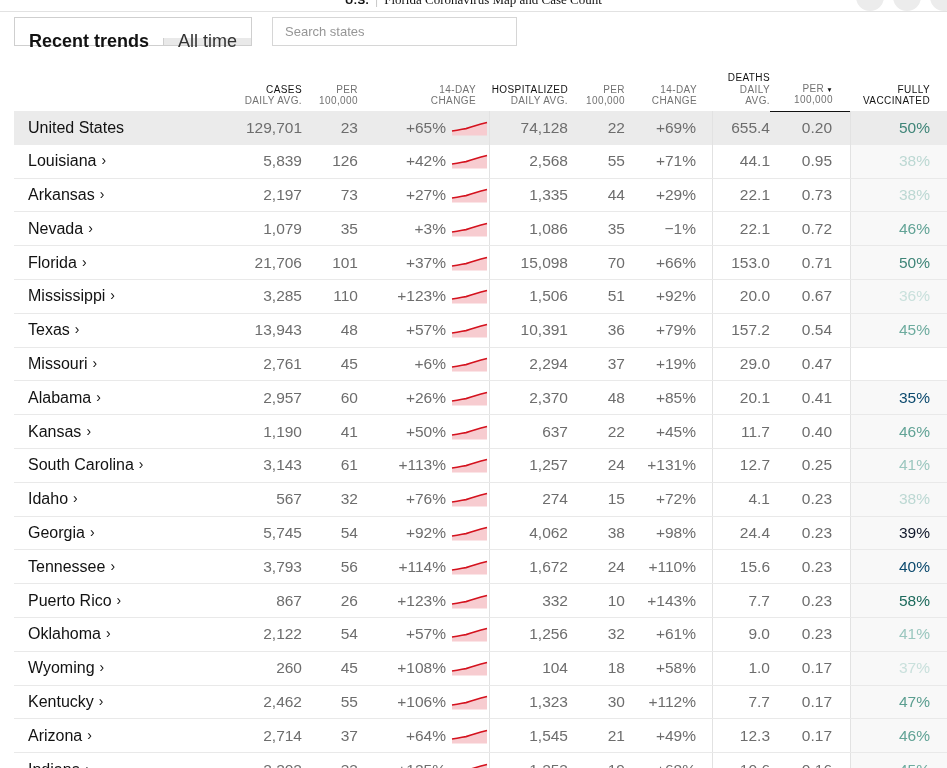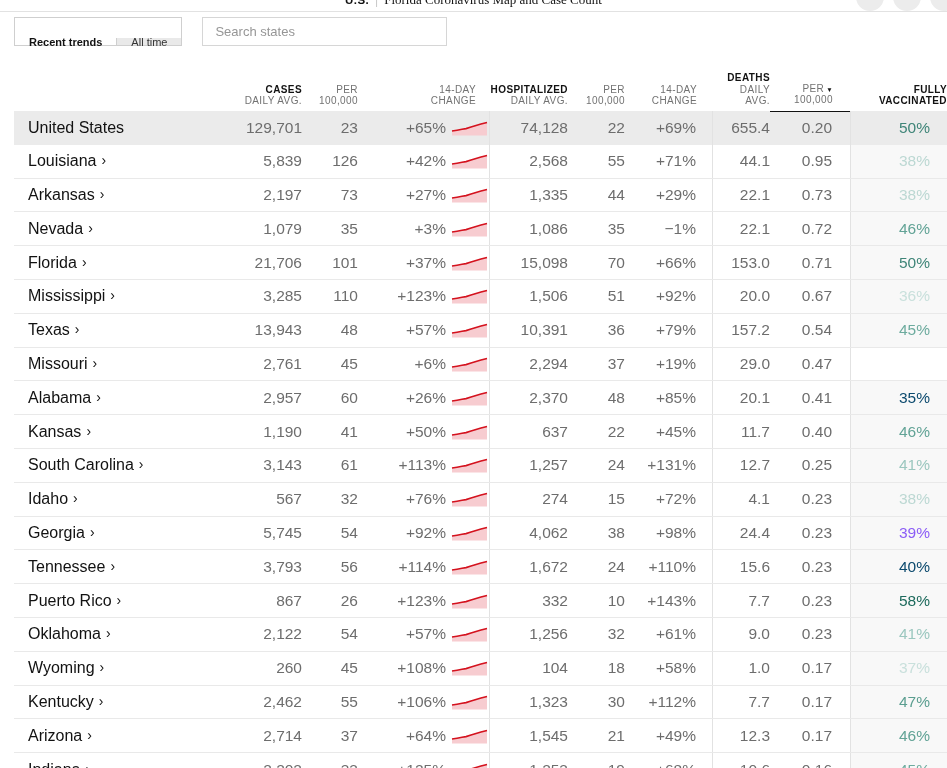--- a/index.html
+++ b/index.html
@@ -11,35 +11,35 @@
   .topbar-title { position:absolute; top:-8px; left:0; right:0; text-align:center; white-space:nowrap; font-size:13px; color:#121212; }
   .topbar-section { font-weight:bold; font-size:11.5px; letter-spacing:0.4px; }
   .topbar-sep { color:#c7c7c7; font-weight:normal; margin:0 6px; font-size:12px; }
   .topbar-name { font-family:"Liberation Serif", serif; font-size:13px; color:#121212; }
   .topbar-circle { position:absolute; width:28px; height:28px; border-radius:50%; background:#ececec; top:-17px; }
   .circ1 { right:63px; } .circ2 { right:26px; } .circ3 { right:-11px; }
 
   
   .controls { display:flex; align-items:flex-start; padding:5px 0 0 14px; height:48px; }
   .tabs { display:flex; border:1px solid #cfcfcf; height:29px; }
-  .tab { display:flex; align-items:center; padding:0 14px; font-size:11px; cursor:pointer; white-space:nowrap;margin-top:20px; }
+  .tab { display:flex; align-items:center; padding:0 14px; font-size:18px; cursor:pointer; white-space:nowrap;margin-top:20px; }
   .tab.active { background:#fff; font-weight:bold; color:#121212; border-right:1px solid #cfcfcf; }
   .tab.inactive { background:#e9e9e9; color:#333; }
   .search-box { margin-left:20px; width:245px; height:29px; border:1px solid #d6d6d6; font-size:13px; color:#333; padding:0 12px; outline:none; background:#fff; font-family:"Liberation Sans", sans-serif; }
   .search-box::placeholder { color:#969696; }
 
   
   .table { margin-left:14px; width:933px; }
   .thead { display:grid; grid-template-columns:226px 62px 56px 132px 78px 57px 88px 57px 81px 96px; align-items:end; height:39px; margin-top:12px; }
   .th { font-size:10px; line-height:11.5px; text-align:right; text-transform:uppercase; letter-spacing:0.4px; color:#727272; padding-bottom:5px; }
-  .th .strong { font-weight:bold; color:#121212; }
+  .th .strong { font-weight:normal; color:#121212; }
   .th.pad14 { padding-right:14px; }
   .th.pad16 { padding-right:16px; }
   .th.pad18 { padding-right:18px; }
-  .th.pad17 { }
+  .th.pad17 { padding-right:17px; }
   .th.sorted { border-bottom:1px solid #121212; }
   .sort-ico { font-size:6.5px; color:#121212; vertical-align:top; margin-left:2px; position:relative; top:1px; }
 
   .row { display:grid; grid-template-columns:226px 62px 56px 88px 44px 78px 57px 88px 57px 81px 96px; height:33.8px; align-items:center; border-bottom:1px solid #e9e9e9; }
   .row.hl { background:#ebebeb; border-bottom:none; }
   .cell { text-align:right; font-size:15.5px; color:#6d6d6d; white-space:nowrap; align-self:stretch; display:flex; align-items:center; justify-content:flex-end; }
   .cell.name { justify-content:flex-start; padding-left:14px; font-size:16px; color:#121212;text-align:center; }
   .chev { color:#121212; font-size:14px; margin-left:5px; position:relative; top:-1px; }
   .cell.spark { border-right:1px solid #e2e2e2; padding-right:1px; }
   .cell.divR { border-right:1px solid #e2e2e2; }
@@ -358,21 +358,21 @@
         <svg class="sparksvg" width="37" height="16" viewBox="0 0 37 16">
           <path d="M1,11 L6,10.2 L11,9.3 L15,8.6 L20,7 L25,5.4 L30,4 L36,2.4 L36,15.5 L1,15.5 Z" fill="#f7ccd0" stroke="none"></path>
           <path d="M1,11 L6,10.2 L11,9.3 L15,8.6 L20,7 L25,5.4 L30,4 L36,2.4" fill="none" stroke="#d4121e" stroke-width="1.6"></path>
         </svg>
       </div>
       <div class="cell">4,062</div>
       <div class="cell">38</div>
       <div class="cell pad16 divR">+98%</div>
       <div class="cell">24.4</div>
       <div class="cell pad18 divR">0.23</div>
-      <div class="cell vax" style="color: #8b5cf6;">39%</div>
+      <div class="cell vax" style="color: #0f172a;">39%</div>
     </div>
 
     <div class="row">
       <div class="cell name">
             <span>Tennessee</span>
             <span class="chev">›</span>
           </div>
       <div class="cell">3,793</div>
       <div class="cell">56</div>
       <div class="cell">+114%</div>

